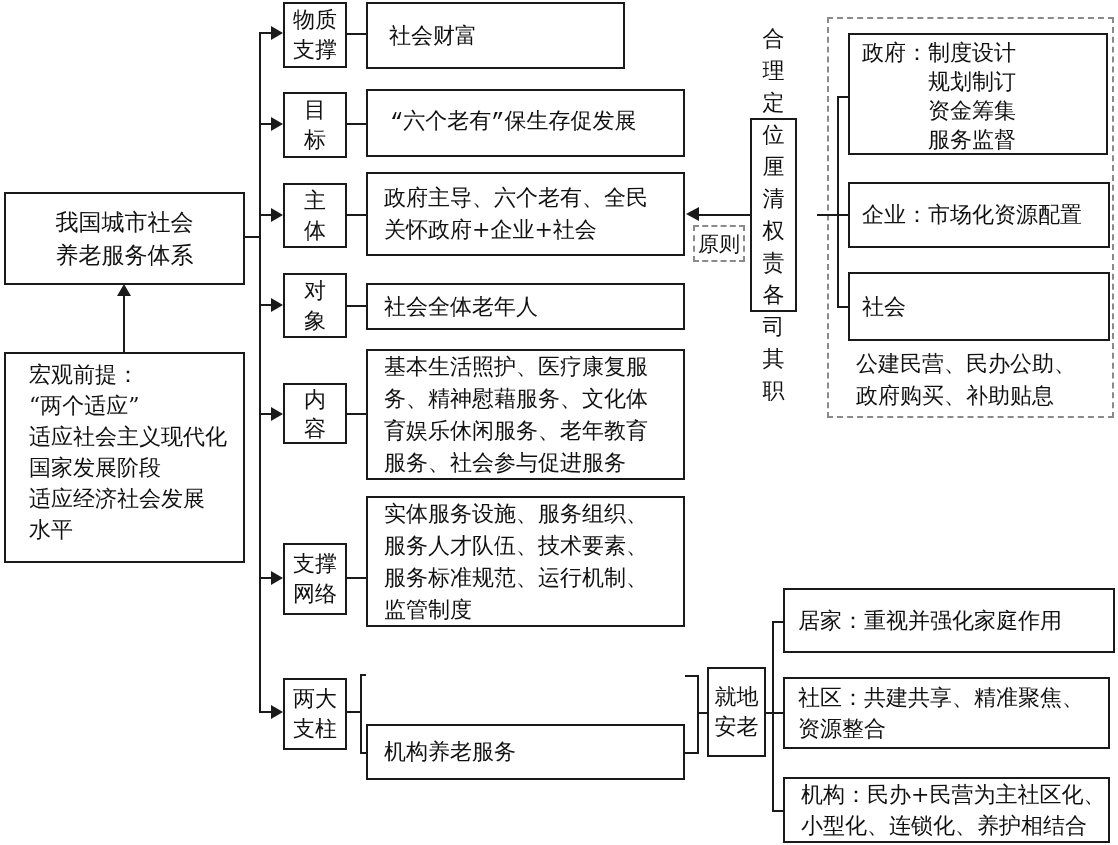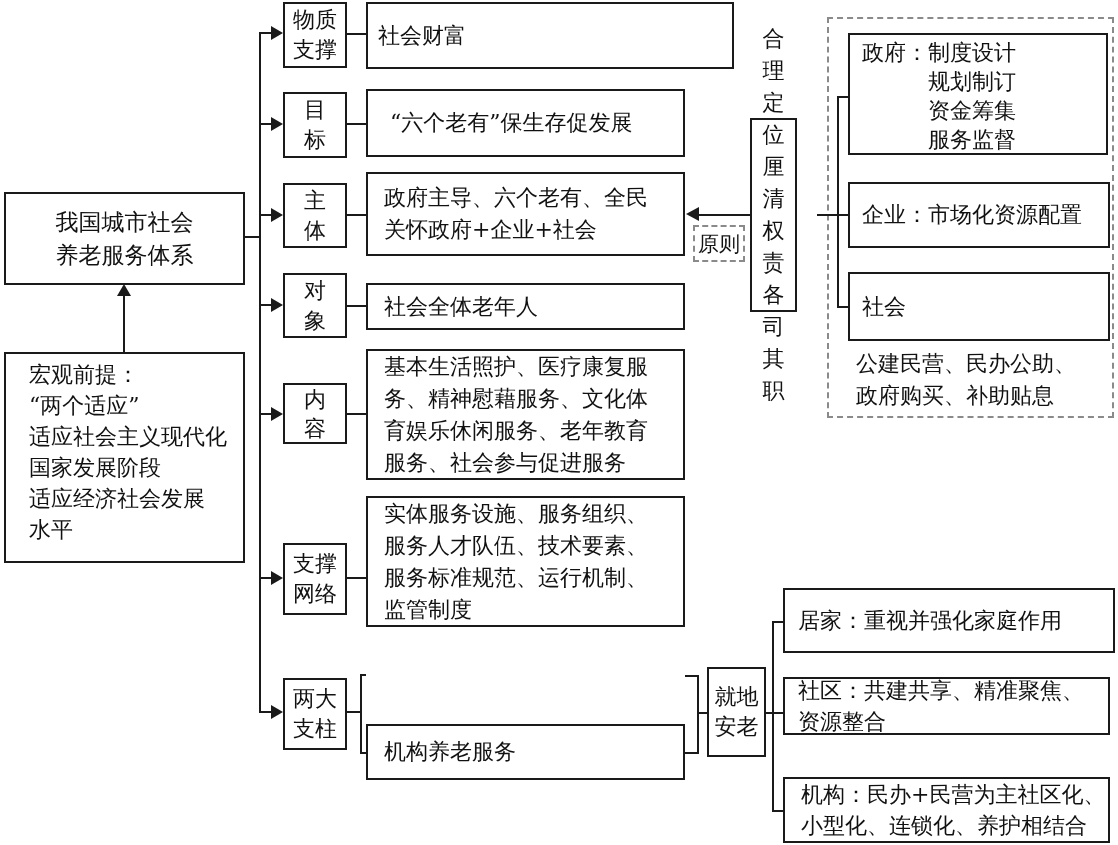--- a/index.html
+++ b/index.html
@@ -16,38 +16,38 @@
 
   #main-box{left:4px;top:192px;width:241px;height:93px;font-size:23px;line-height:33px;}
   #premise-box{left:4px;top:352px;width:241px;height:211px;align-items:flex-start;padding:5px 6px 0 23px;line-height:31px;}
   #lb0{left:283px;top:2px;width:64px;height:66px;line-height:30px;}
   #lb1{left:283px;top:92px;width:64px;height:66px;line-height:30px;}
   #lb2{left:283px;top:183px;width:64px;height:65px;line-height:30px;}
   #lb3{left:283px;top:273px;width:64px;height:65px;line-height:30px;}
   #lb4{left:283px;top:383px;width:64px;height:61px;line-height:29px;}
   #lb5{left:283px;top:543px;width:64px;height:72px;line-height:30px;}
   #lb6{left:283px;top:678px;width:64px;height:72px;line-height:30px;}
-  #cb0{left:366px;top:2px;width:368px;height:67px;padding-left:10px;}
-  #cb1{left:366px;top:89px;width:319px;height:68px;padding-left:22px;}
+  #cb0{left:366px;top:2px;width:259px;height:67px;padding-left:21px;}
+  #cb1{left:366px;top:89px;width:319px;height:68px;padding-left:22px;font-family:Liberation Mono, monospace;}
   #cb2{left:366px;top:172px;width:319px;height:84px;padding-left:16px;}
   #cb3{left:366px;top:283px;width:319px;height:47px;padding-left:16px;}
   #cb4{left:366px;top:349px;width:319px;height:131px;padding-left:16px;}
   #cb5{left:366px;top:496px;width:319px;height:131px;padding-left:16px;}
   #cb6{left:366px;top:636px;width:319px;height:80px;padding-left:16px;}
   #cb7{left:366px;top:724px;width:319px;height:56px;padding-left:16px;}
   #principle-box{left:750px;top:118px;width:47px;height:194px;line-height:32px;}
   #yuanze-box{left:693px;top:225px;width:52px;height:37px;border:2px dashed #8a8a8a;font-size:21px;}
   #dashed-box{left:827px;top:17px;width:287px;height:401px;border:2px dashed #8a8a8a;background:transparent;position:absolute;box-sizing:border-box;}
   #gov-box{left:848px;top:33px;width:260px;height:122px;align-items:flex-start;padding:3px 0 0 12px;line-height:29px;}
   #qiye-box{left:848px;top:182px;width:262px;height:66px;padding-left:12px;}
   #shehui-box{left:848px;top:272px;width:262px;height:69px;padding-left:12px;}
   #gongjian{left:856px;top:347px;width:254px;height:66px;border:none;line-height:32px;}
   #jiudi-box{left:707px;top:667px;width:59px;height:90px;line-height:30px;}
   #jujia-box{left:783px;top:588px;width:332px;height:65px;padding-left:13px;}
-  #shequ2-box{left:783px;top:677px;width:327px;height:58px;padding-left:13px;line-height:31px;}
+  #shequ2-box{left:783px;top:677px;width:327px;height:72px;padding-left:13px;line-height:31px;}
   #jigou2-box{left:783px;top:777px;width:327px;height:66px;padding-left:16px;line-height:31px;}
   .gov-lines{white-space:pre-line;}
 </style>
 </head>
 <body>
 
 <div id="canvas">
 
   <div id="dashed-box"></div>
 

